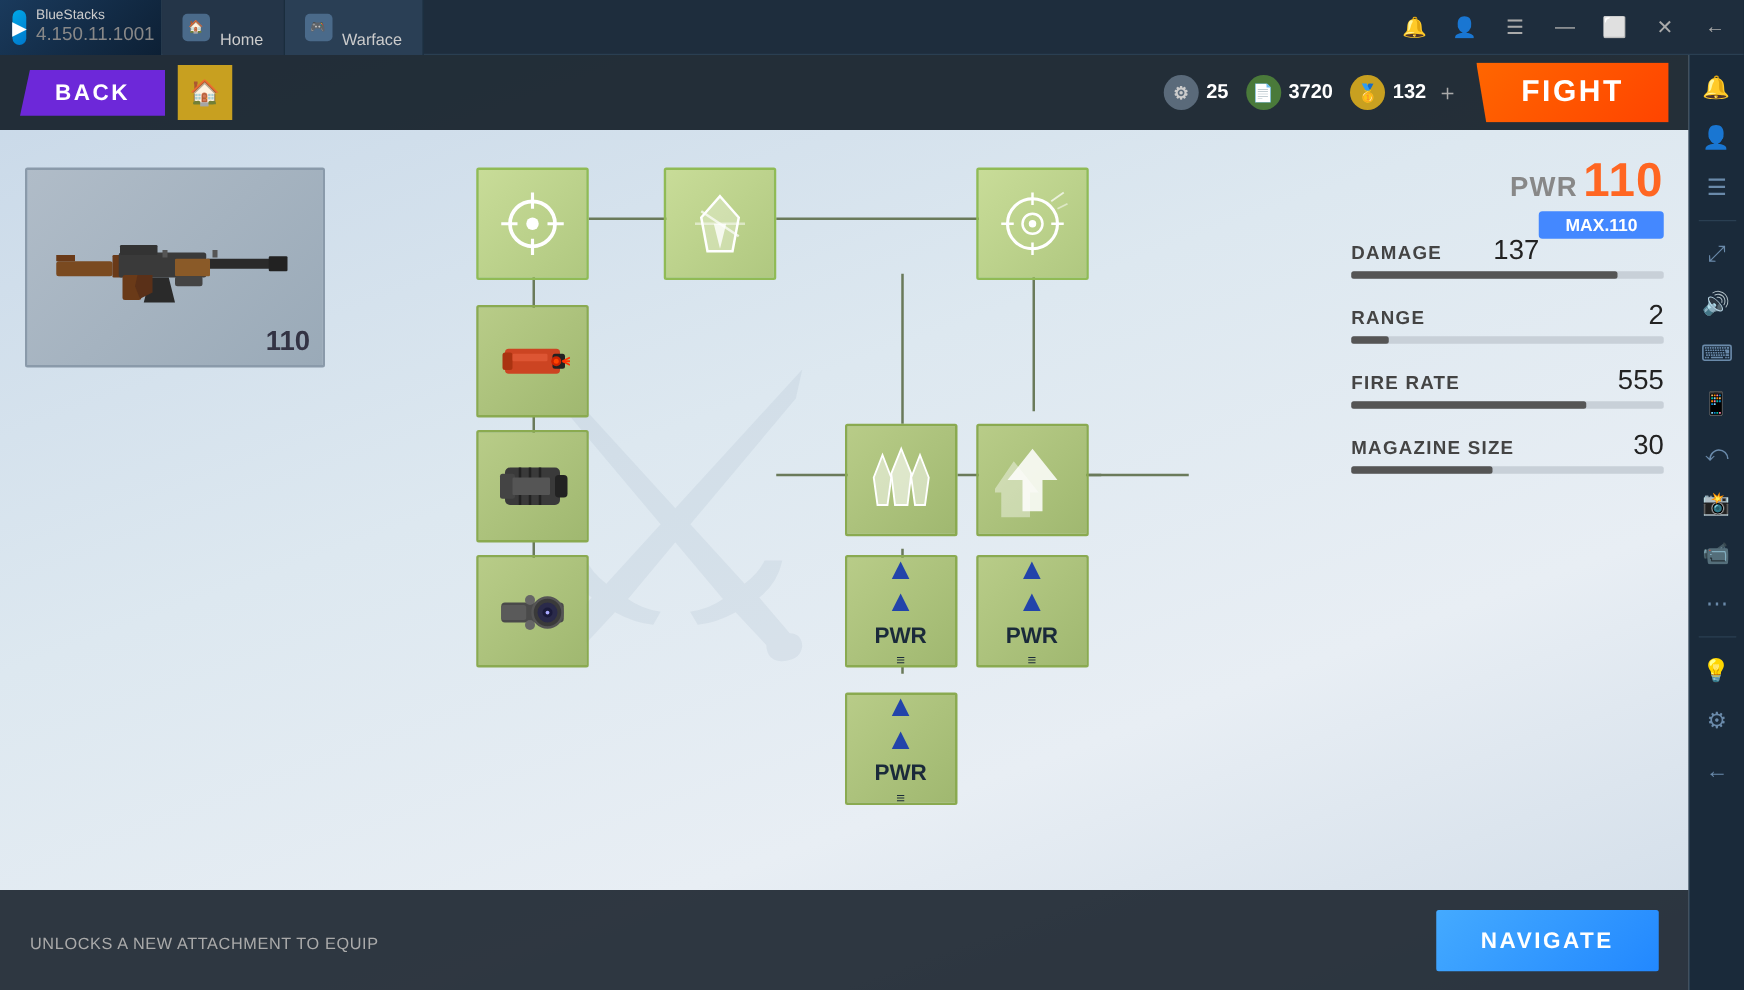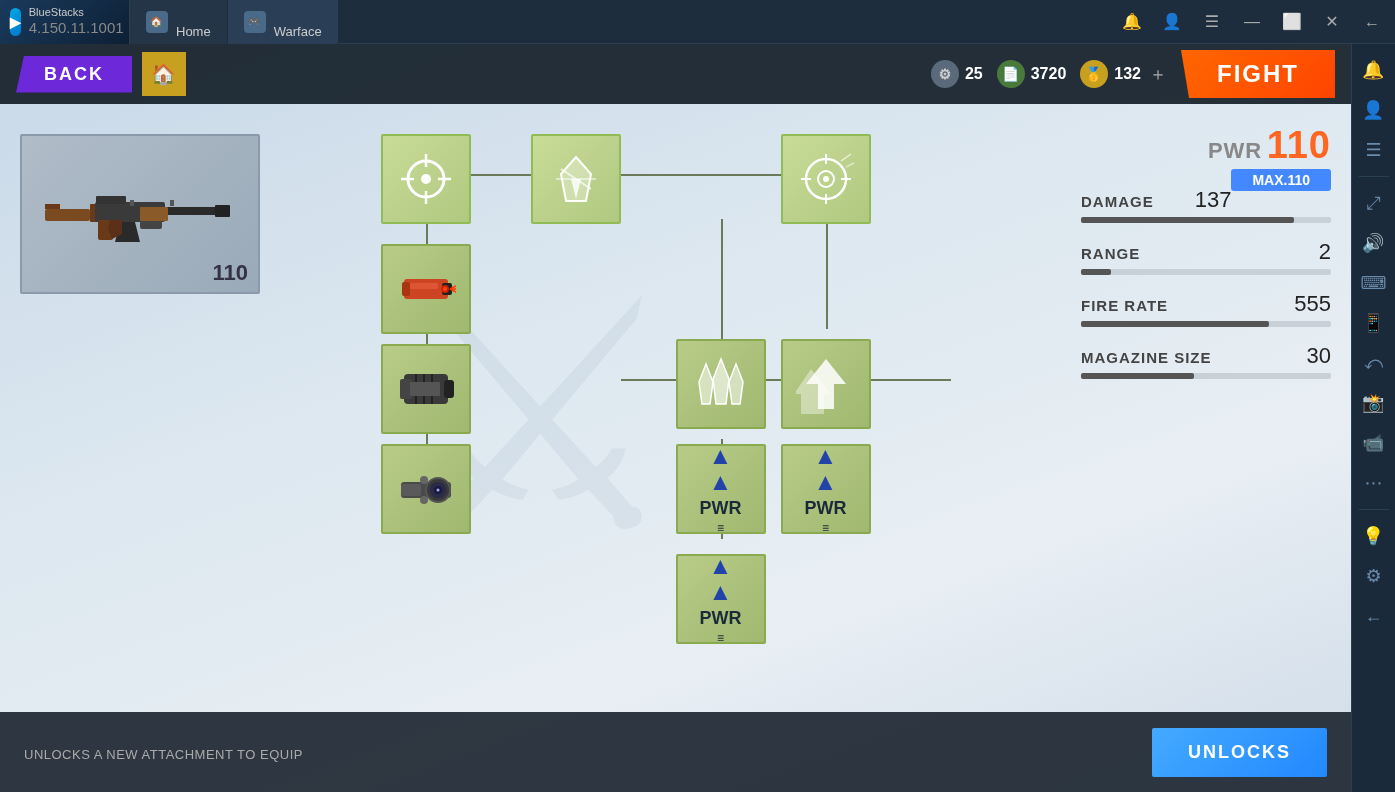--- a/index.html
+++ b/index.html
@@ -743,21 +743,21 @@
         </div>
       </div>
     </div>
 
   </div>
 
   <div id="bottom-bar">
     <div class="bottom-info">
       <div class="bottom-desc">UNLOCKS A NEW ATTACHMENT TO EQUIP</div>
     </div>
-    <button class="navigate-btn">UNLOCKS</button>
+    <button class="navigate-btn">NAVIGATE</button>
   </div>
 
 </div>
 
 <div id="right-sidebar">
   <div class="sb-icon-btn">🔔</div>
   <div class="sb-icon-btn">👤</div>
   <div class="sb-icon-btn">☰</div>
   <div class="sb-divider"></div>
   <div class="sb-icon-btn">⤢</div>

